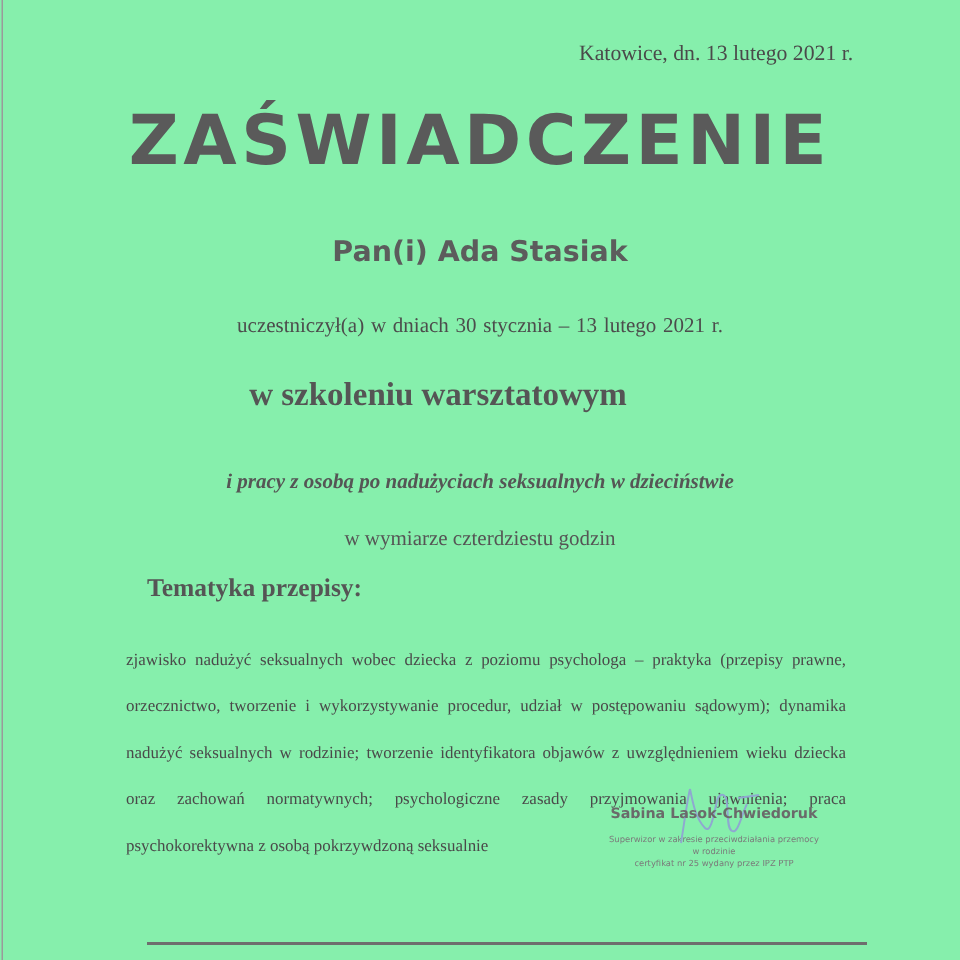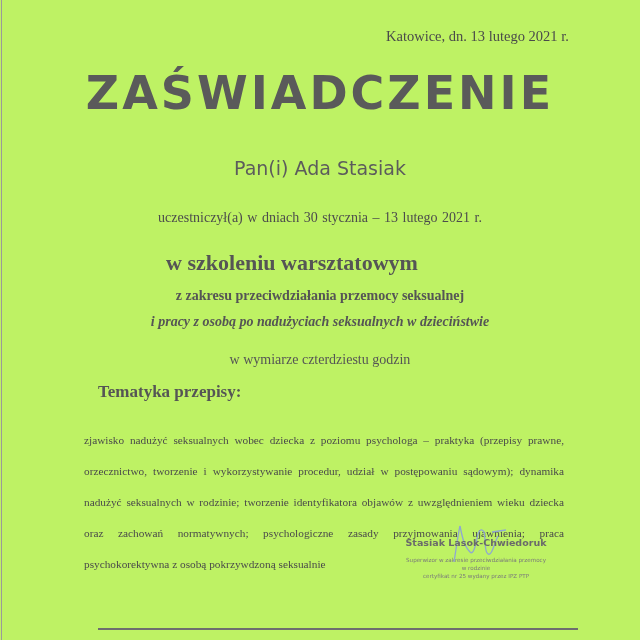--- a/index.html
+++ b/index.html
@@ -4,21 +4,21 @@
 <style>
   html, body { margin: 0; padding: 0; }
   body {
     width: 640px; height: 640px; overflow: hidden;
     background: #ffffff;
     position: relative;
     color: #555555;
   }
   .page {
     position: absolute; left: 0; top: 0; width: 640px; height: 640px;
-    background: #bef264;
+    background: #86efac;
   }
   .scan-edge {
     position: absolute; left: 1px; top: 0; width: 1px; height: 640px;
     background: #9a9a9a;
   }
   .serif { font-family: "Liberation Serif", "DejaVu Serif", serif; }
   .sans  { font-family: "DejaVu Sans", "Liberation Sans", sans-serif; }
 
   .place-date {
     position: absolute; left: 386px; top: 28px;
@@ -26,21 +26,21 @@
   }
   .title {
     position: absolute; left: 0; width: 640px; top: 66px;
     text-align: center;
     font-size: 46px; font-weight: bold; letter-spacing: 3px;
     color: #5a5a5a;
   }
   .recipient {
     position: absolute; left: 0; width: 640px; top: 157px;
     text-align: center;
-    font-size: 19px; font-weight: normal; color: #5c5c5c;
+    font-size: 19px; font-weight: bold; color: #5c5c5c;
   }
   .participation {
     position: absolute; left: 0; width: 640px; top: 210px;
     text-align: center; font-size: 14px; color: #4c4c4c; word-spacing: 1px;
   }
   .course-type {
     position: absolute; left: 0; width: 584px; top: 250px;
     text-align: center; font-size: 22px; font-weight: bold; color: #555;
   }
   .course-line {
@@ -95,33 +95,32 @@
   <div class="place-date serif">Katowice, dn. 13 lutego 2021 r.</div>
 
   <div class="title sans">ZAŚWIADCZENIE</div>
 
   <div class="recipient sans">Pan(i) Ada Stasiak</div>
 
   <div class="participation serif">uczestniczył(a) w dniach  30 stycznia – 13 lutego 2021 r.</div>
 
   <div class="course-type serif">w szkoleniu warsztatowym</div>
 
-  <div class="course-line l1 serif">z zakresu przeciwdziałania przemocy seksualnej</div>
   <div class="course-line l2 serif">i pracy z osobą po nadużyciach seksualnych w dzieciństwie</div>
 
   <div class="hours serif">w wymiarze czterdziestu godzin</div>
 
   <div class="topics-heading serif">Tematyka przepisy:</div>
   <div class="topics-body serif">zjawisko nadużyć seksualnych wobec dziecka z poziomu psychologa – praktyka (przepisy prawne, orzecznictwo, tworzenie i wykorzystywanie procedur, udział w postępowaniu sądowym); dynamika nadużyć seksualnych w rodzinie; tworzenie identyfikatora objawów z uwzględnieniem wieku dziecka oraz zachowań normatywnych; psychologiczne zasady przyjmowania ujawnienia; praca psychokorektywna z osobą pokrzywdzoną seksualnie</div>
 
   <div class="signature sans">
     <svg class="sig-scribble" viewBox="0 0 60 44">
       <path d="M6 40 C8 28, 10 12, 12 4 M12 4 C14 14, 16 24, 22 30 C26 34, 28 20, 30 12 C31 8, 34 6, 36 10 C38 18, 36 30, 40 32 C44 34, 46 22, 50 14 M44 10 L58 8" fill="none" stroke="#8fa8d0" stroke-width="1.3"></path>
     </svg>
-    <div class="sig-name">Stasiak Lasok-Chwiedoruk</div>
+    <div class="sig-name">Sabina Lasok-Chwiedoruk</div>
     <div class="sig-desc">
       <div>Superwizor w zakresie przeciwdziałania przemocy</div>
       <div>w rodzinie</div>
       <div>certyfikat nr 25 wydany przez IPZ PTP</div>
     </div>
   </div>
 
   <div class="footer-rule"></div>
   <div class="footer-text serif"></div>
 </div>

